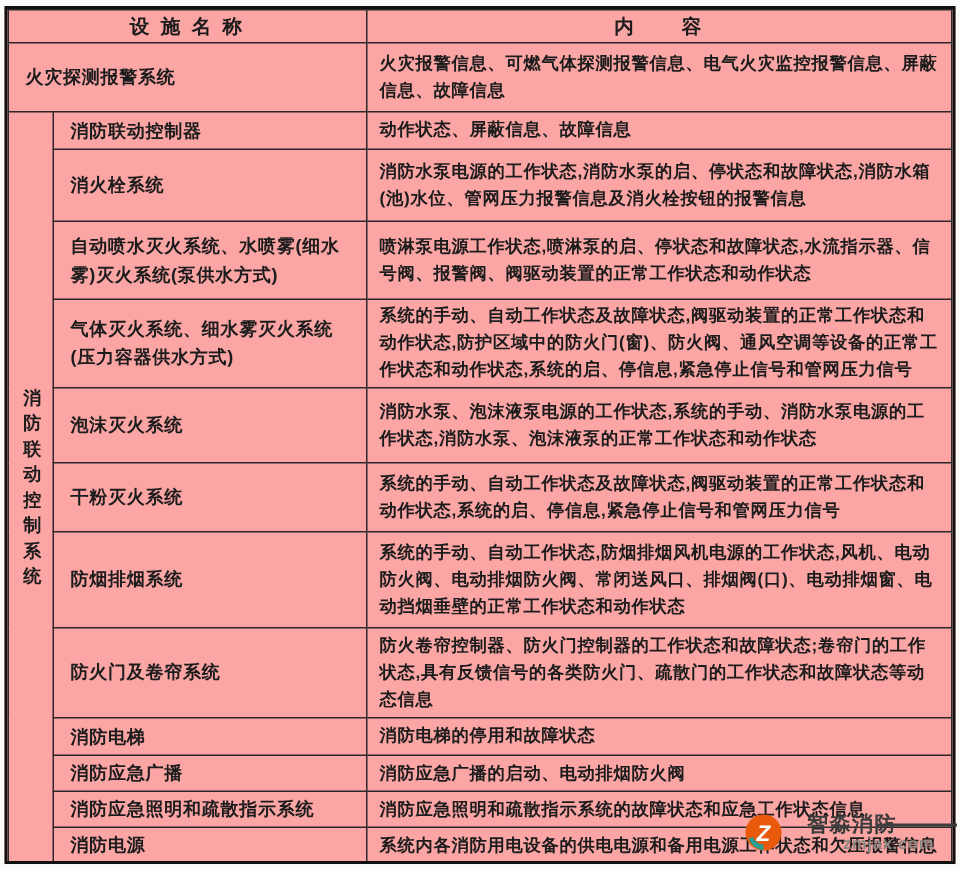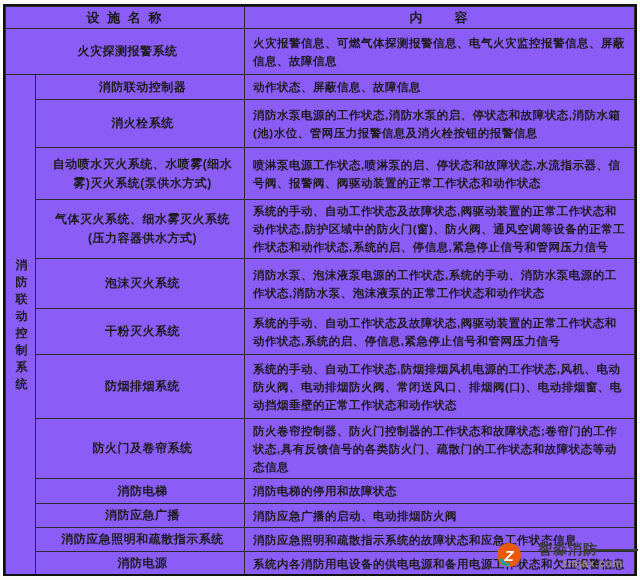--- a/index.html
+++ b/index.html
@@ -5,39 +5,39 @@
   html,body{margin:0;padding:0;}
   body{
     width:640px;height:580px;overflow:hidden;position:relative;
     background:#fbfbf9;
     font-family:"Liberation Sans","DejaVu Sans",sans-serif;
     color:#1c1c1c;
   }
   .table-wrap{
     position:absolute;left:3px;top:4px;right:3px;bottom:4px;
     border:2px solid #111;
-    background:#8b5cf6;
+    background:#fca5a5;
     overflow:hidden;
   }
   table{
     width:100%;height:100%;
     border-collapse:collapse;table-layout:fixed;
   }
   td{
     border:1px solid #2a2a2a;
     vertical-align:middle;
     font-weight:700;
     overflow:hidden;
   }
   td.head{
     text-align:center;font-size:13px;letter-spacing:2px;white-space:pre;
   }
   td.name{
     font-size:12px;padding:2px 6px 2px 11px;line-height:19px;
-    word-break:break-all;letter-spacing:0.5px;text-align:center;
+    word-break:break-all;letter-spacing:0.5px;
   }
   td.content{
     font-size:11.5px;padding:2px 6px 2px 8px;line-height:18px;
     word-break:break-all;letter-spacing:0.5px;
   }
   td.vcell{text-align:center;}
   .vtext{
     width:14px;margin:0 auto;word-break:break-all;
     font-size:12px;line-height:17px;text-align:right;font-weight:700;
   }

